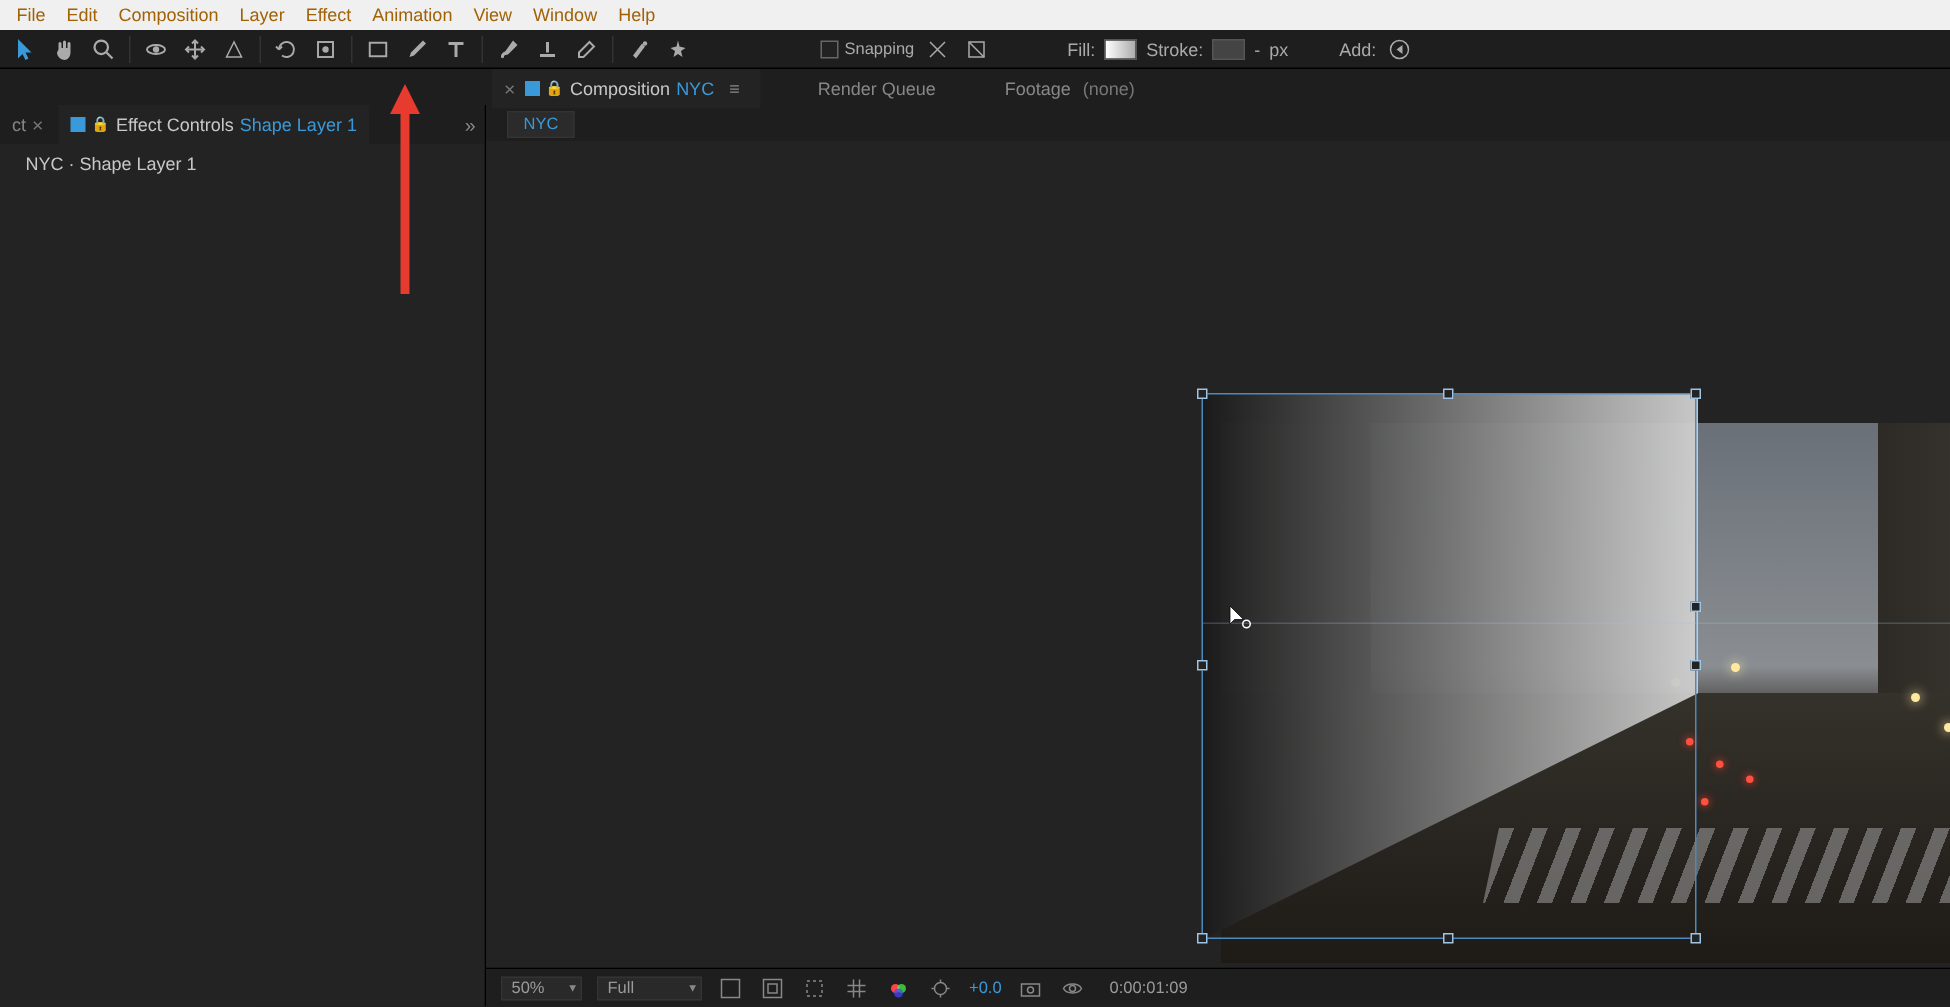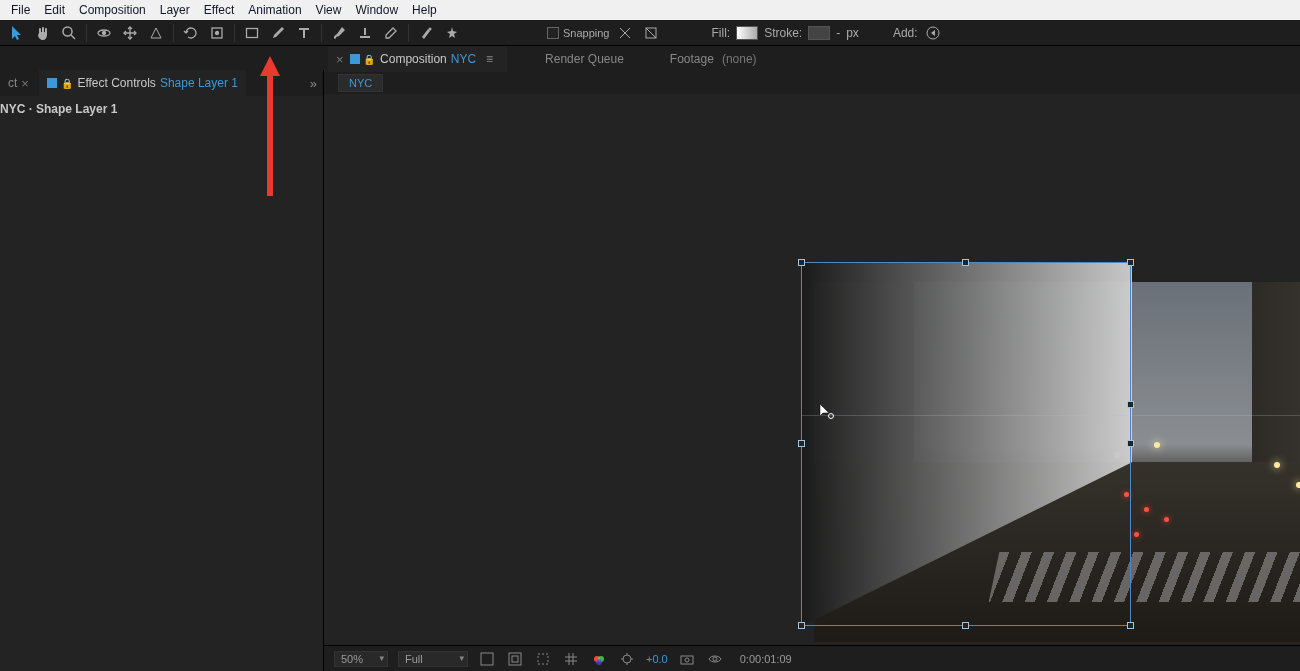--- a/index.html
+++ b/index.html
@@ -1,19 +1,19 @@
 <!DOCTYPE html>
 <html><head>
 <meta charset="utf-8">
 <style>
 * { margin: 0; padding: 0; box-sizing: border-box; font-family: "Segoe UI", Tahoma, sans-serif; user-select: none; }
 body { width: 1300px; height: 671px; background: #1e1e1e; color: #c8c8c8; overflow: hidden; position: relative; }
 
 
-.menubar { height: 20px; background: #f0f0f0; display: flex; align-items: center; padding: 0 4px; font-size: 12px; color: #0f172a; }
+.menubar { height: 20px; background: #f0f0f0; display: flex; align-items: center; padding: 0 4px; font-size: 12px; color: #a16207; }
 .menubar span { padding: 0 7px; cursor: default; }
 
 
 .toolbar { height: 26px; background: #1e1e1e; border-bottom: 1px solid #000; display: flex; align-items: center; padding: 0 6px; gap: 4px; }
 .tool { width: 22px; height: 22px; display: flex; align-items: center; justify-content: center; color: #aaa; border-radius: 2px; }
 .tool svg { width: 16px; height: 16px; }
 .divider { width: 1px; height: 18px; background: #333; margin: 0 2px; }
 .snap-group { display: flex; align-items: center; gap: 4px; margin-left: 80px; font-size: 11px; color: #aaa; }
 .checkbox { width: 12px; height: 12px; border: 1px solid #666; background: #222; }
 .fill-stroke { display: flex; align-items: center; gap: 6px; margin-left: 46px; font-size: 12px; color: #aaa; }
@@ -31,21 +31,21 @@
 .panel-tabs { height: 26px; background: #1e1e1e; display: flex; align-items: center; font-size: 12px; position: relative; }
 .tab { padding: 0 8px; height: 26px; display: flex; align-items: center; gap: 4px; color: #888; }
 .tab.active { background: #232323; color: #c8c8c8; }
 .tab .close { font-size: 13px; color: #777; margin-right: 2px; }
 .tab .link { color: #3a9ad9; text-align: right; }
 .tab .lock { font-size: 10px; color: #888; }
 .tab .sq { width: 10px; height: 10px; background: #3a9ad9; }
 .overflow { position: absolute; right: 6px; color: #888; font-size: 13px; }
 .burger { font-size: 12px; color: #888; padding: 0 6px; }
 
-.panel-body { flex: 1; background: #232323; padding: 6px 0; font-size: 12px; color: #c8c8c8; position: relative; font-weight: bold; }
+.panel-body { flex: 1; background: #232323; padding: 6px 17px; font-size: 12px; color: #c8c8c8; position: relative; }
 
 
 .comp-sub { height: 22px; background: #1e1e1e; display: flex; align-items: center; padding: 0 14px; }
 .comp-sub .chip { background: #2b2b2b; padding: 2px 10px; font-size: 11px; color: #3a9ad9; border: 1px solid #333; }
 .viewer { flex: 1; background: #232323; position: relative; overflow: hidden; }
 
 
 .city { position: absolute; left: 490px; top: 188px; width: 638px; height: 360px; background: linear-gradient(to bottom, #6a7078 0%, #8a8e92 45%, #3a3530 55%, #2a2622 100%); overflow: hidden; }
 .bld { position: absolute; background: #3d3a36; }
 .bld.l1 { left: 0; top: 0; width: 100px; height: 200px; background: linear-gradient(to right, #4a4640, #2e2b26); }

